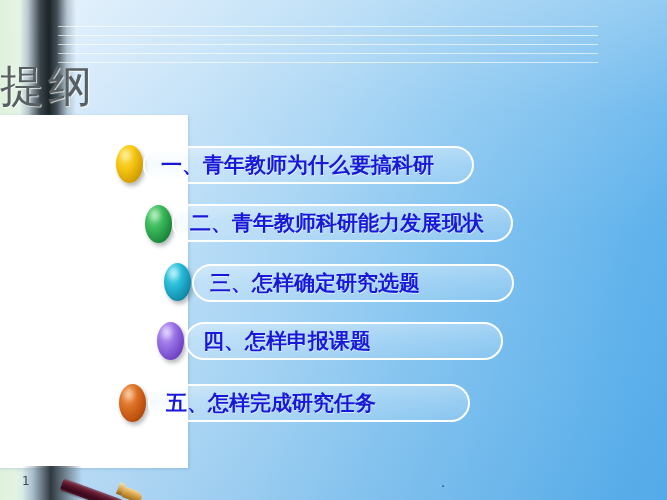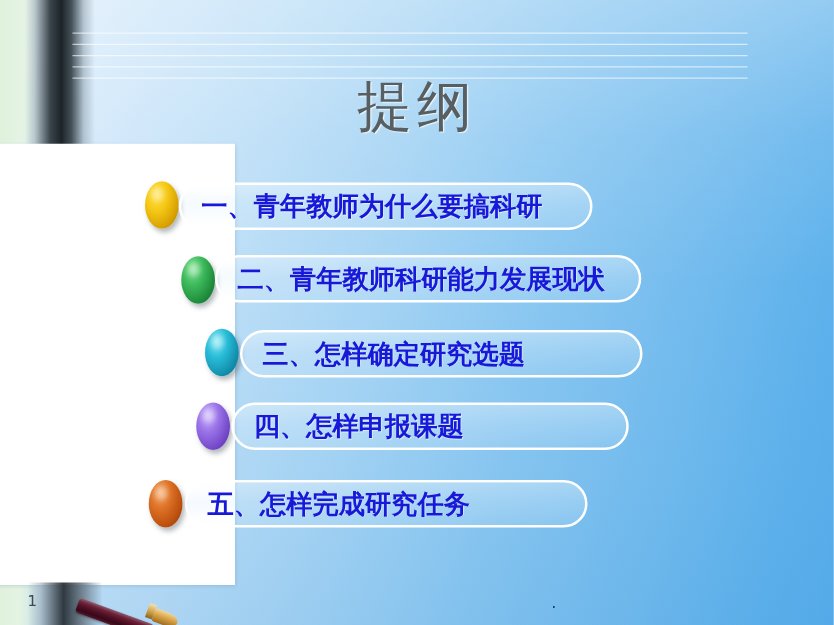--- a/index.html
+++ b/index.html
@@ -142,21 +142,21 @@
     transform: rotate(20deg);
     transform-origin: left center;
     background: linear-gradient(180deg, #f5e0ae 0%, #c99a3e 60%, #8d6220 100%);
   }
 
   
   .title {
     position: absolute;
     left: 0; top: 60px;
     width: 667px;
-    text-align: center;
+    text-align: left;
     font-size: 44px;
     line-height: 52px;
     font-weight: 400;
     letter-spacing: 4px;
     color: #585f63;
     text-shadow: 1px 1px 1px rgba(255,255,255,0.75);
     font-family: "DejaVu Sans", "Liberation Sans", sans-serif;
   }
 
   

